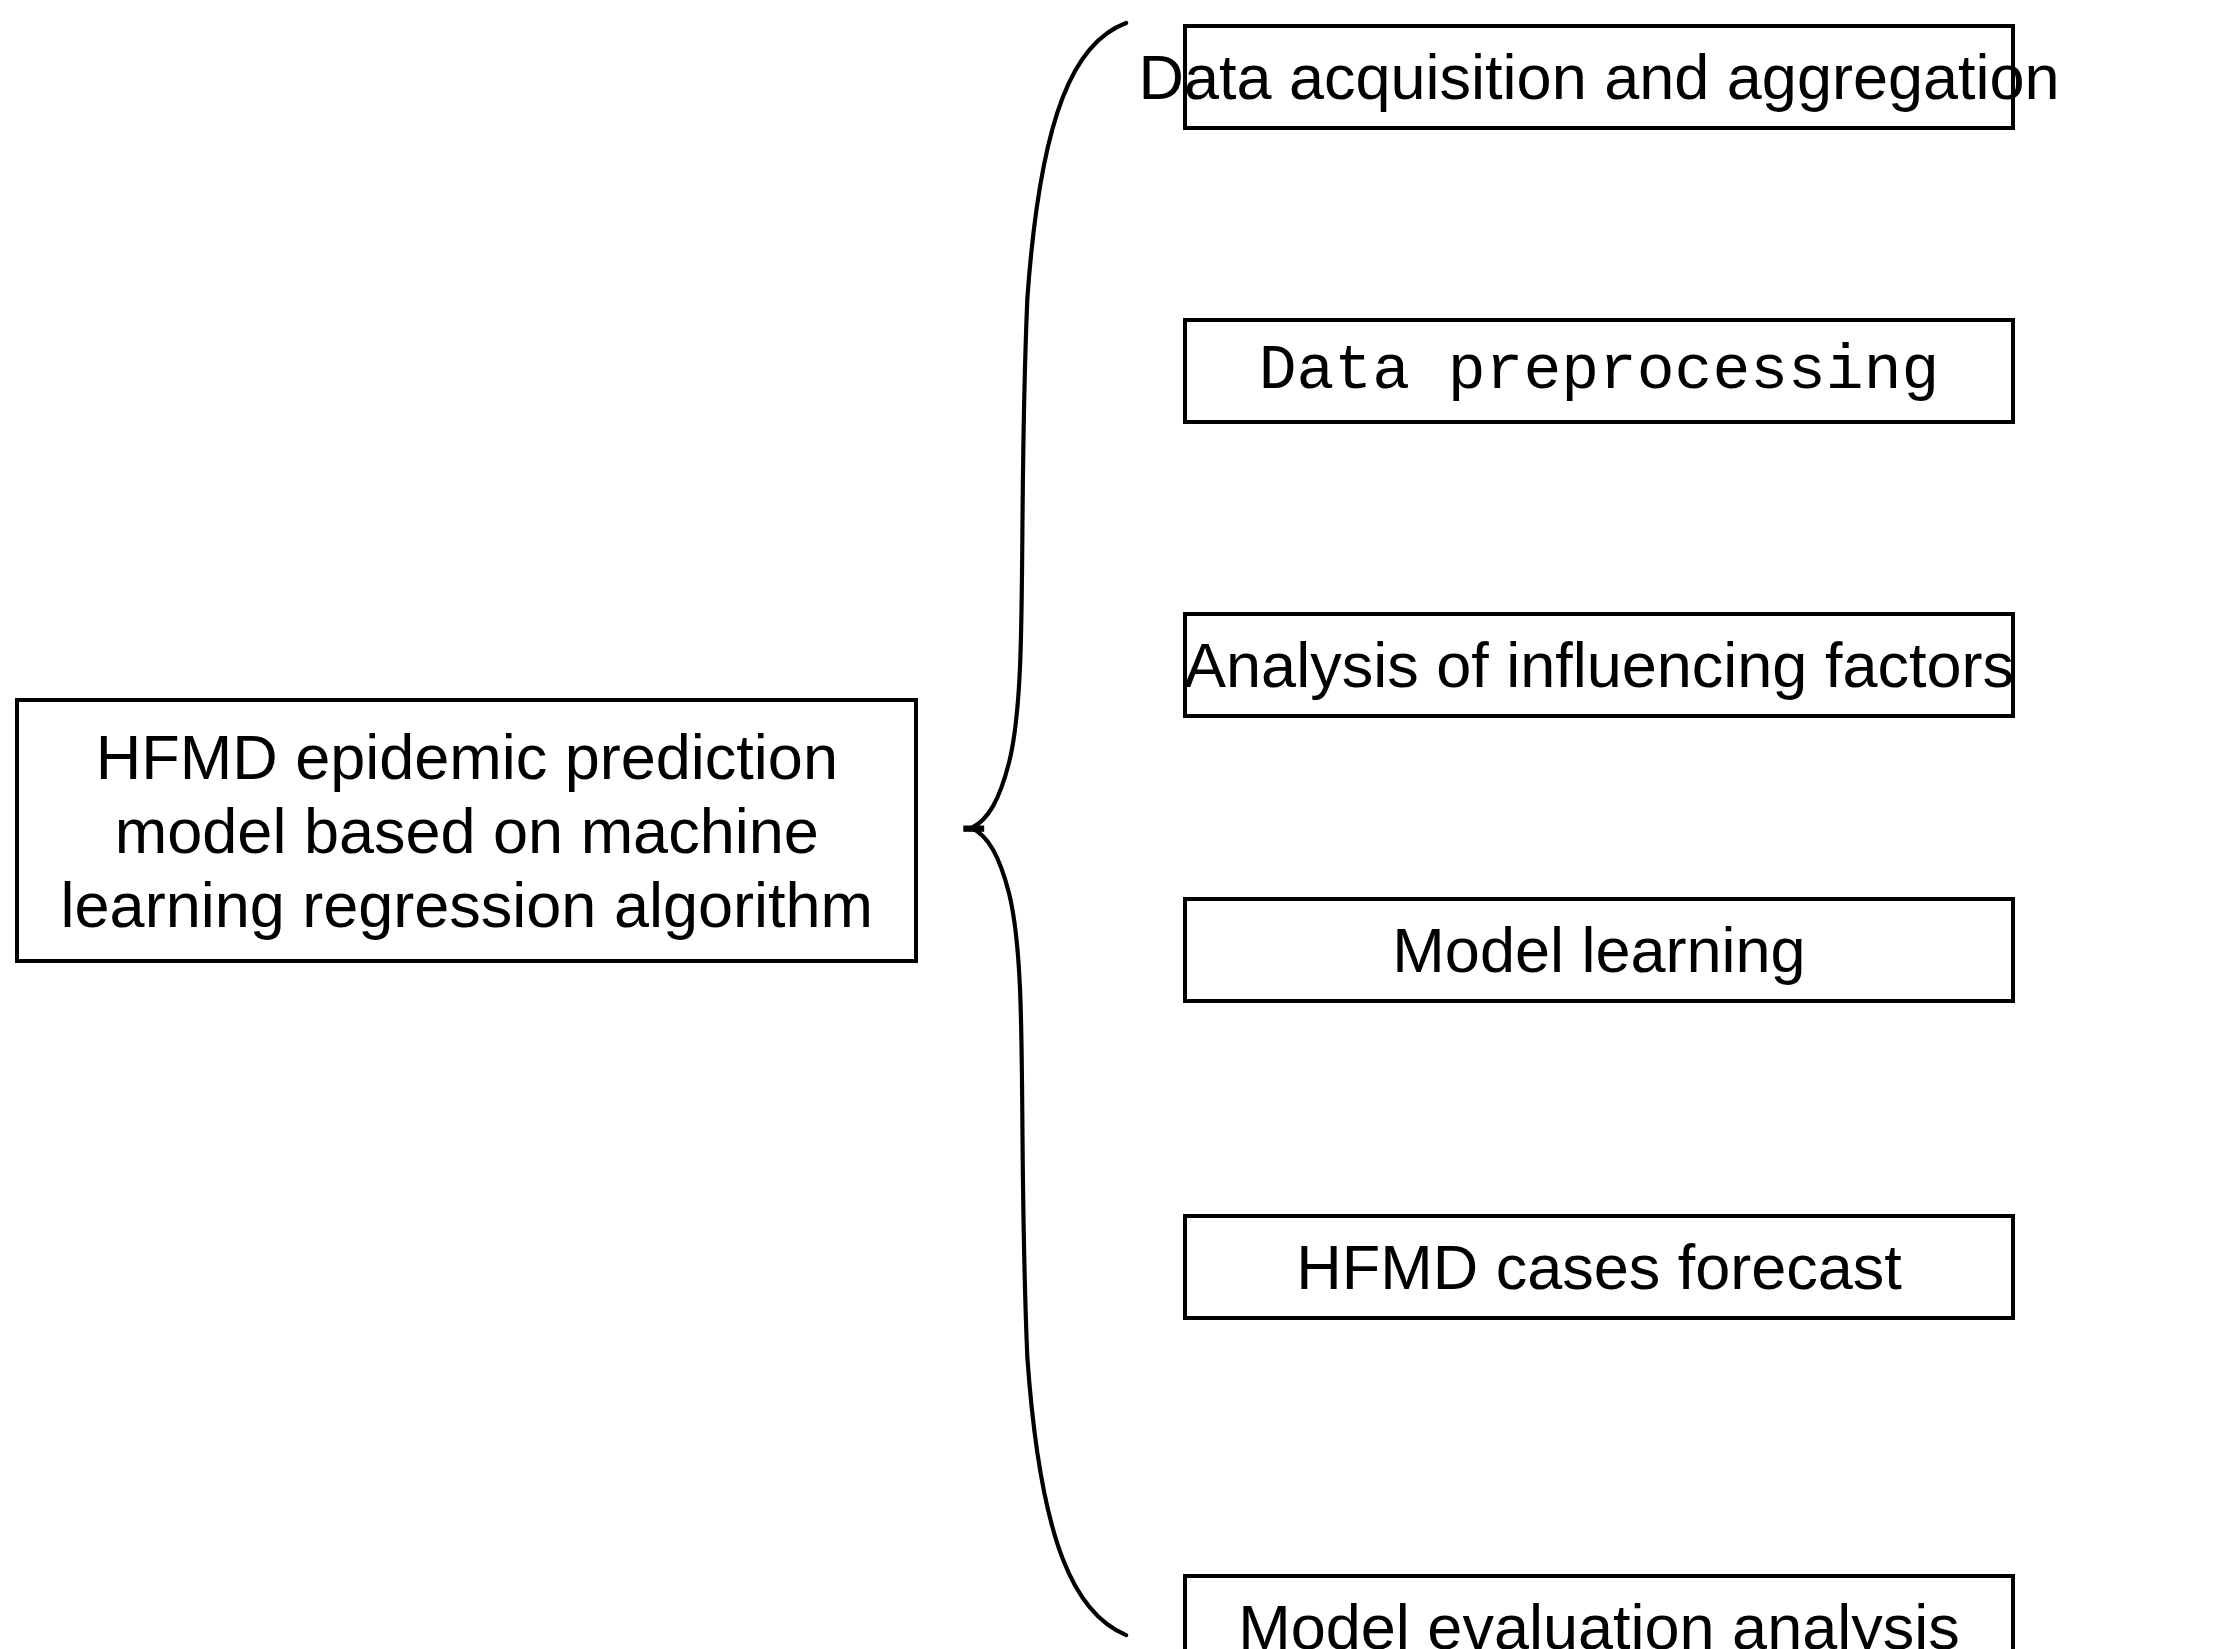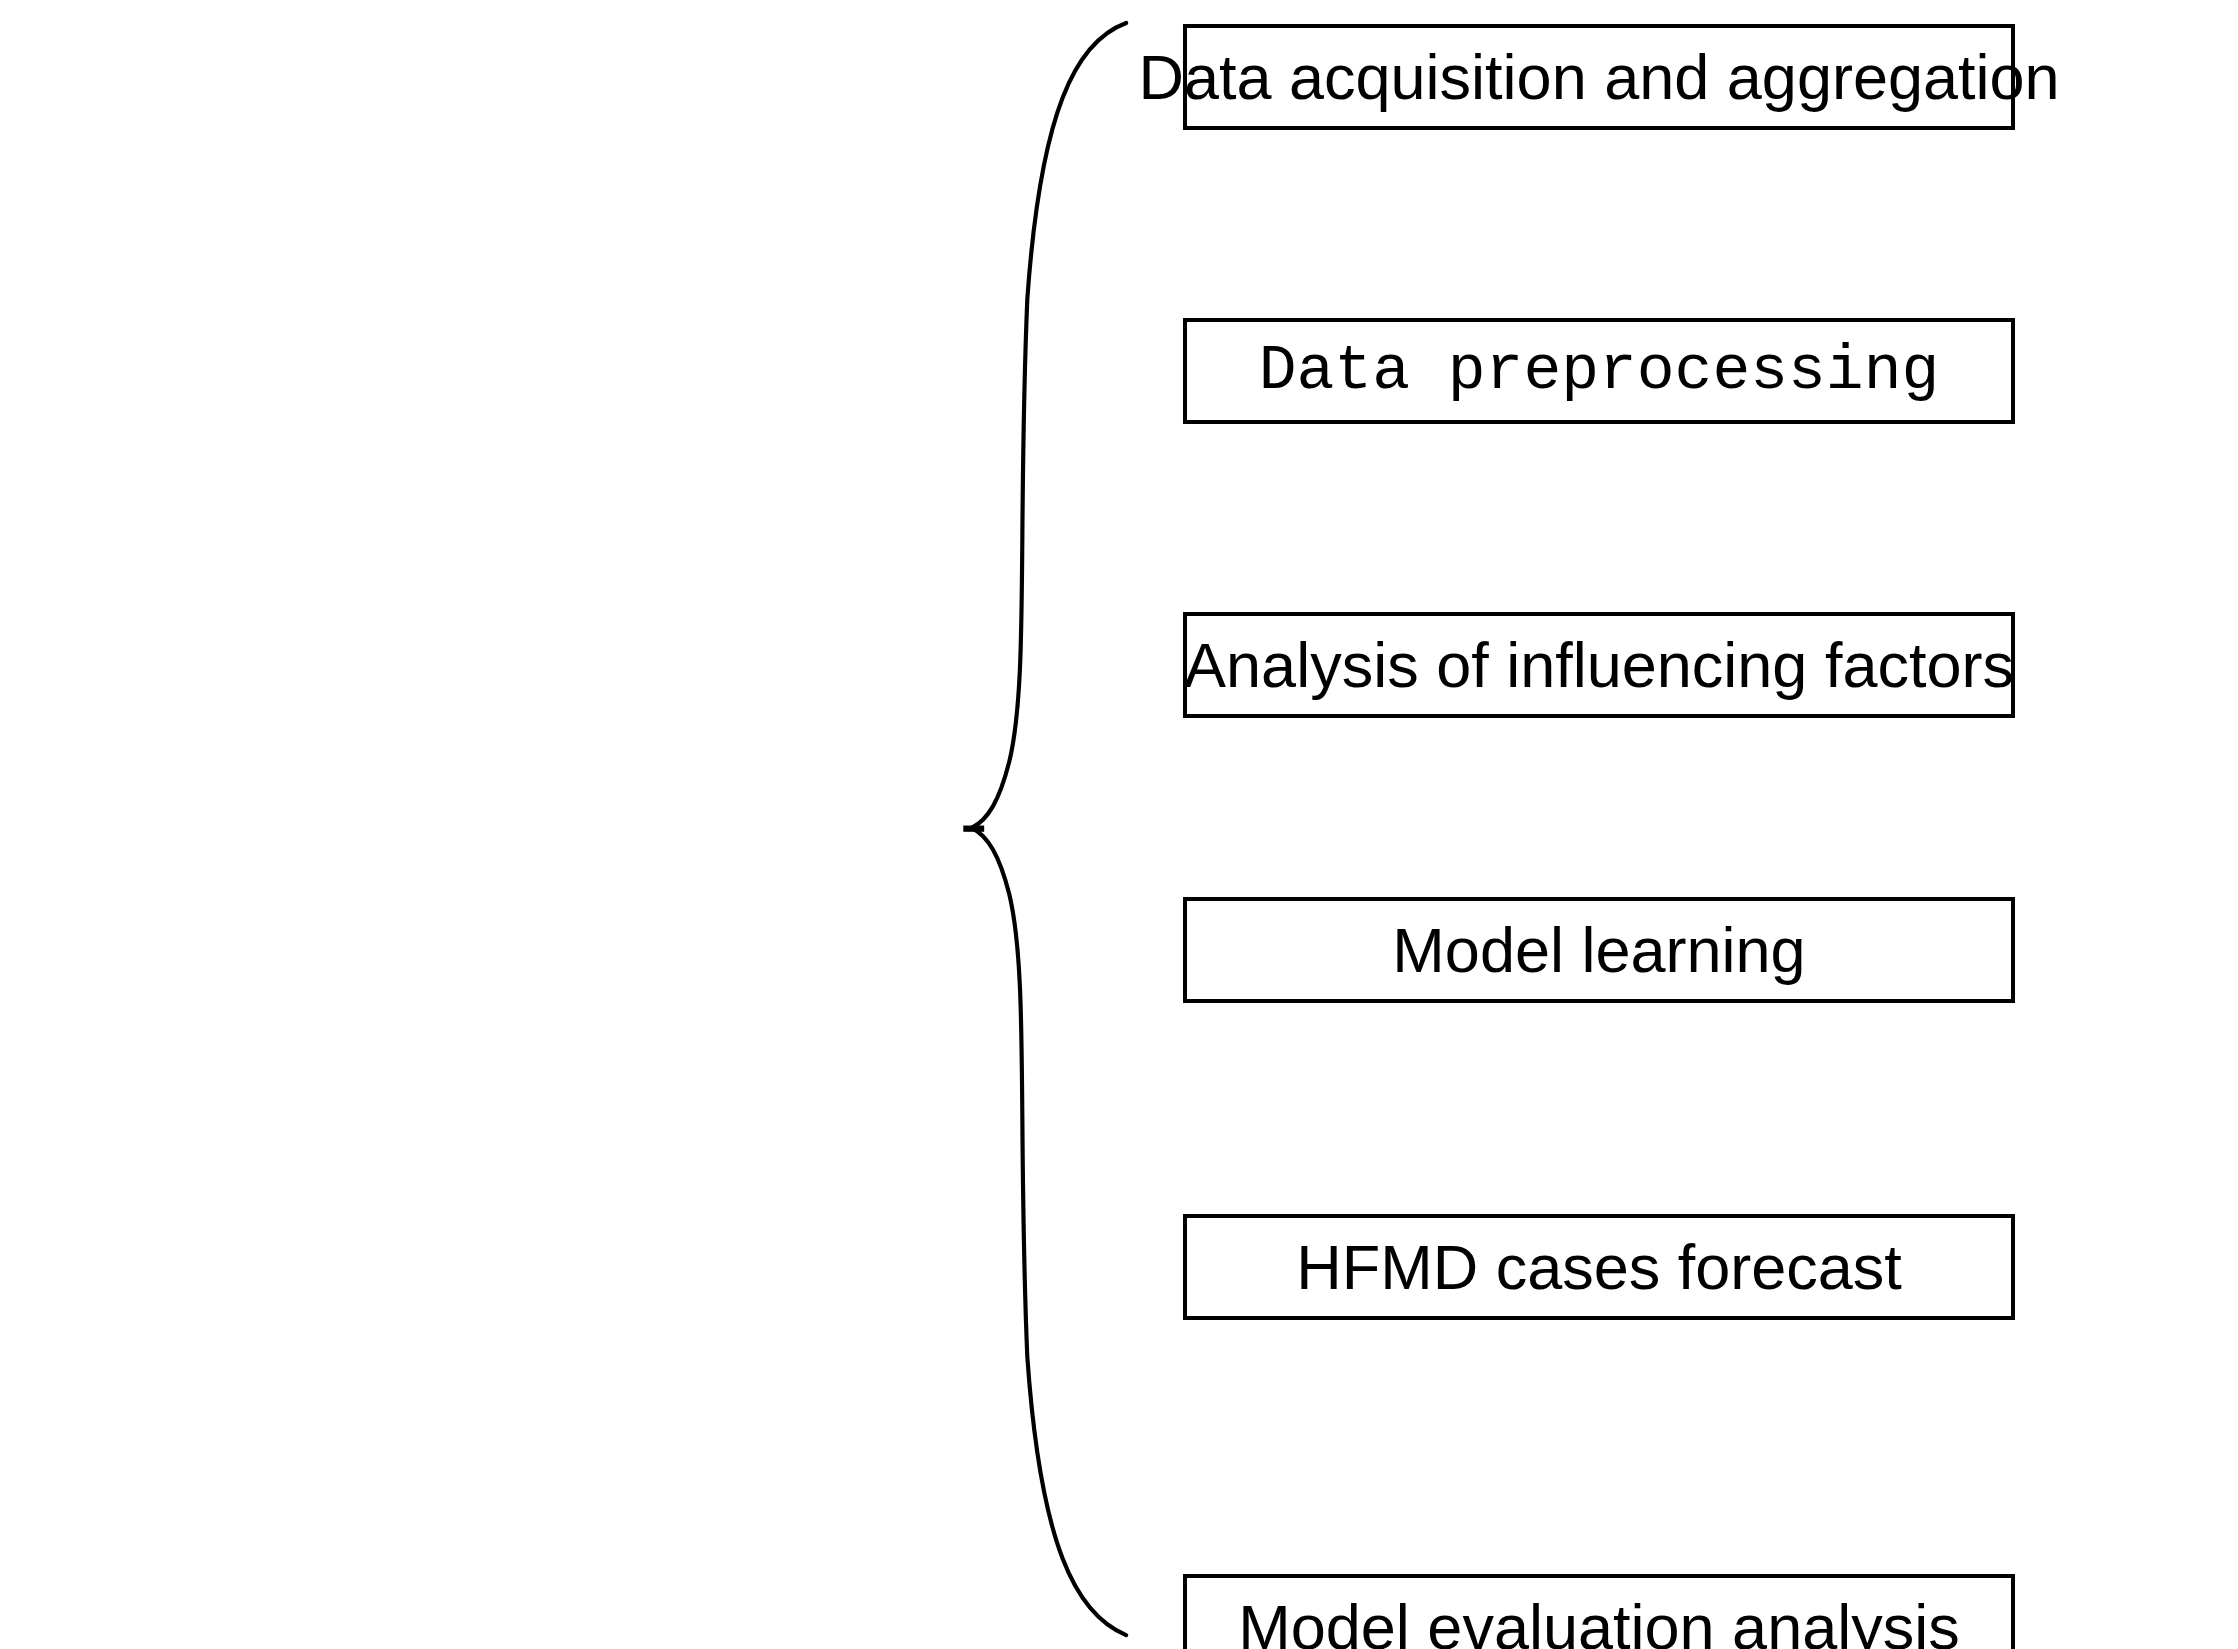--- a/index.html
+++ b/index.html
@@ -60,20 +60,25 @@
   .stage-3 { top: 612px; }
   .stage-4 { top: 897px; }
   .stage-5 { top: 1214px; }
   .stage-6 { top: 1574px; }
 </style>
 </head>
 <body>
 
 <div class="canvas">
 
+  <div class="root-box">
+    <div>HFMD epidemic prediction</div>
+    <div>model based on machine</div>
+    <div>learning regression algorithm</div>
+  </div>
 
   <svg class="brace-svg" viewBox="0 0 3217 2370" xmlns="http://www.w3.org/2000/svg" aria-hidden="true">
     <path d="M 1618 33
              C 1545 60 1495 160 1476 430
              C 1462 760 1478 980 1450 1095
              C 1436 1150 1420 1178 1396 1190
              C 1420 1202 1436 1230 1450 1285
              C 1478 1400 1462 1620 1476 1950
              C 1495 2220 1545 2320 1618 2350" fill="none" stroke="#000000" stroke-width="6" stroke-linecap="round"></path>
     <path d="M 1384 1191 L 1414 1191" fill="none" stroke="#000000" stroke-width="9" stroke-linecap="butt"></path>

